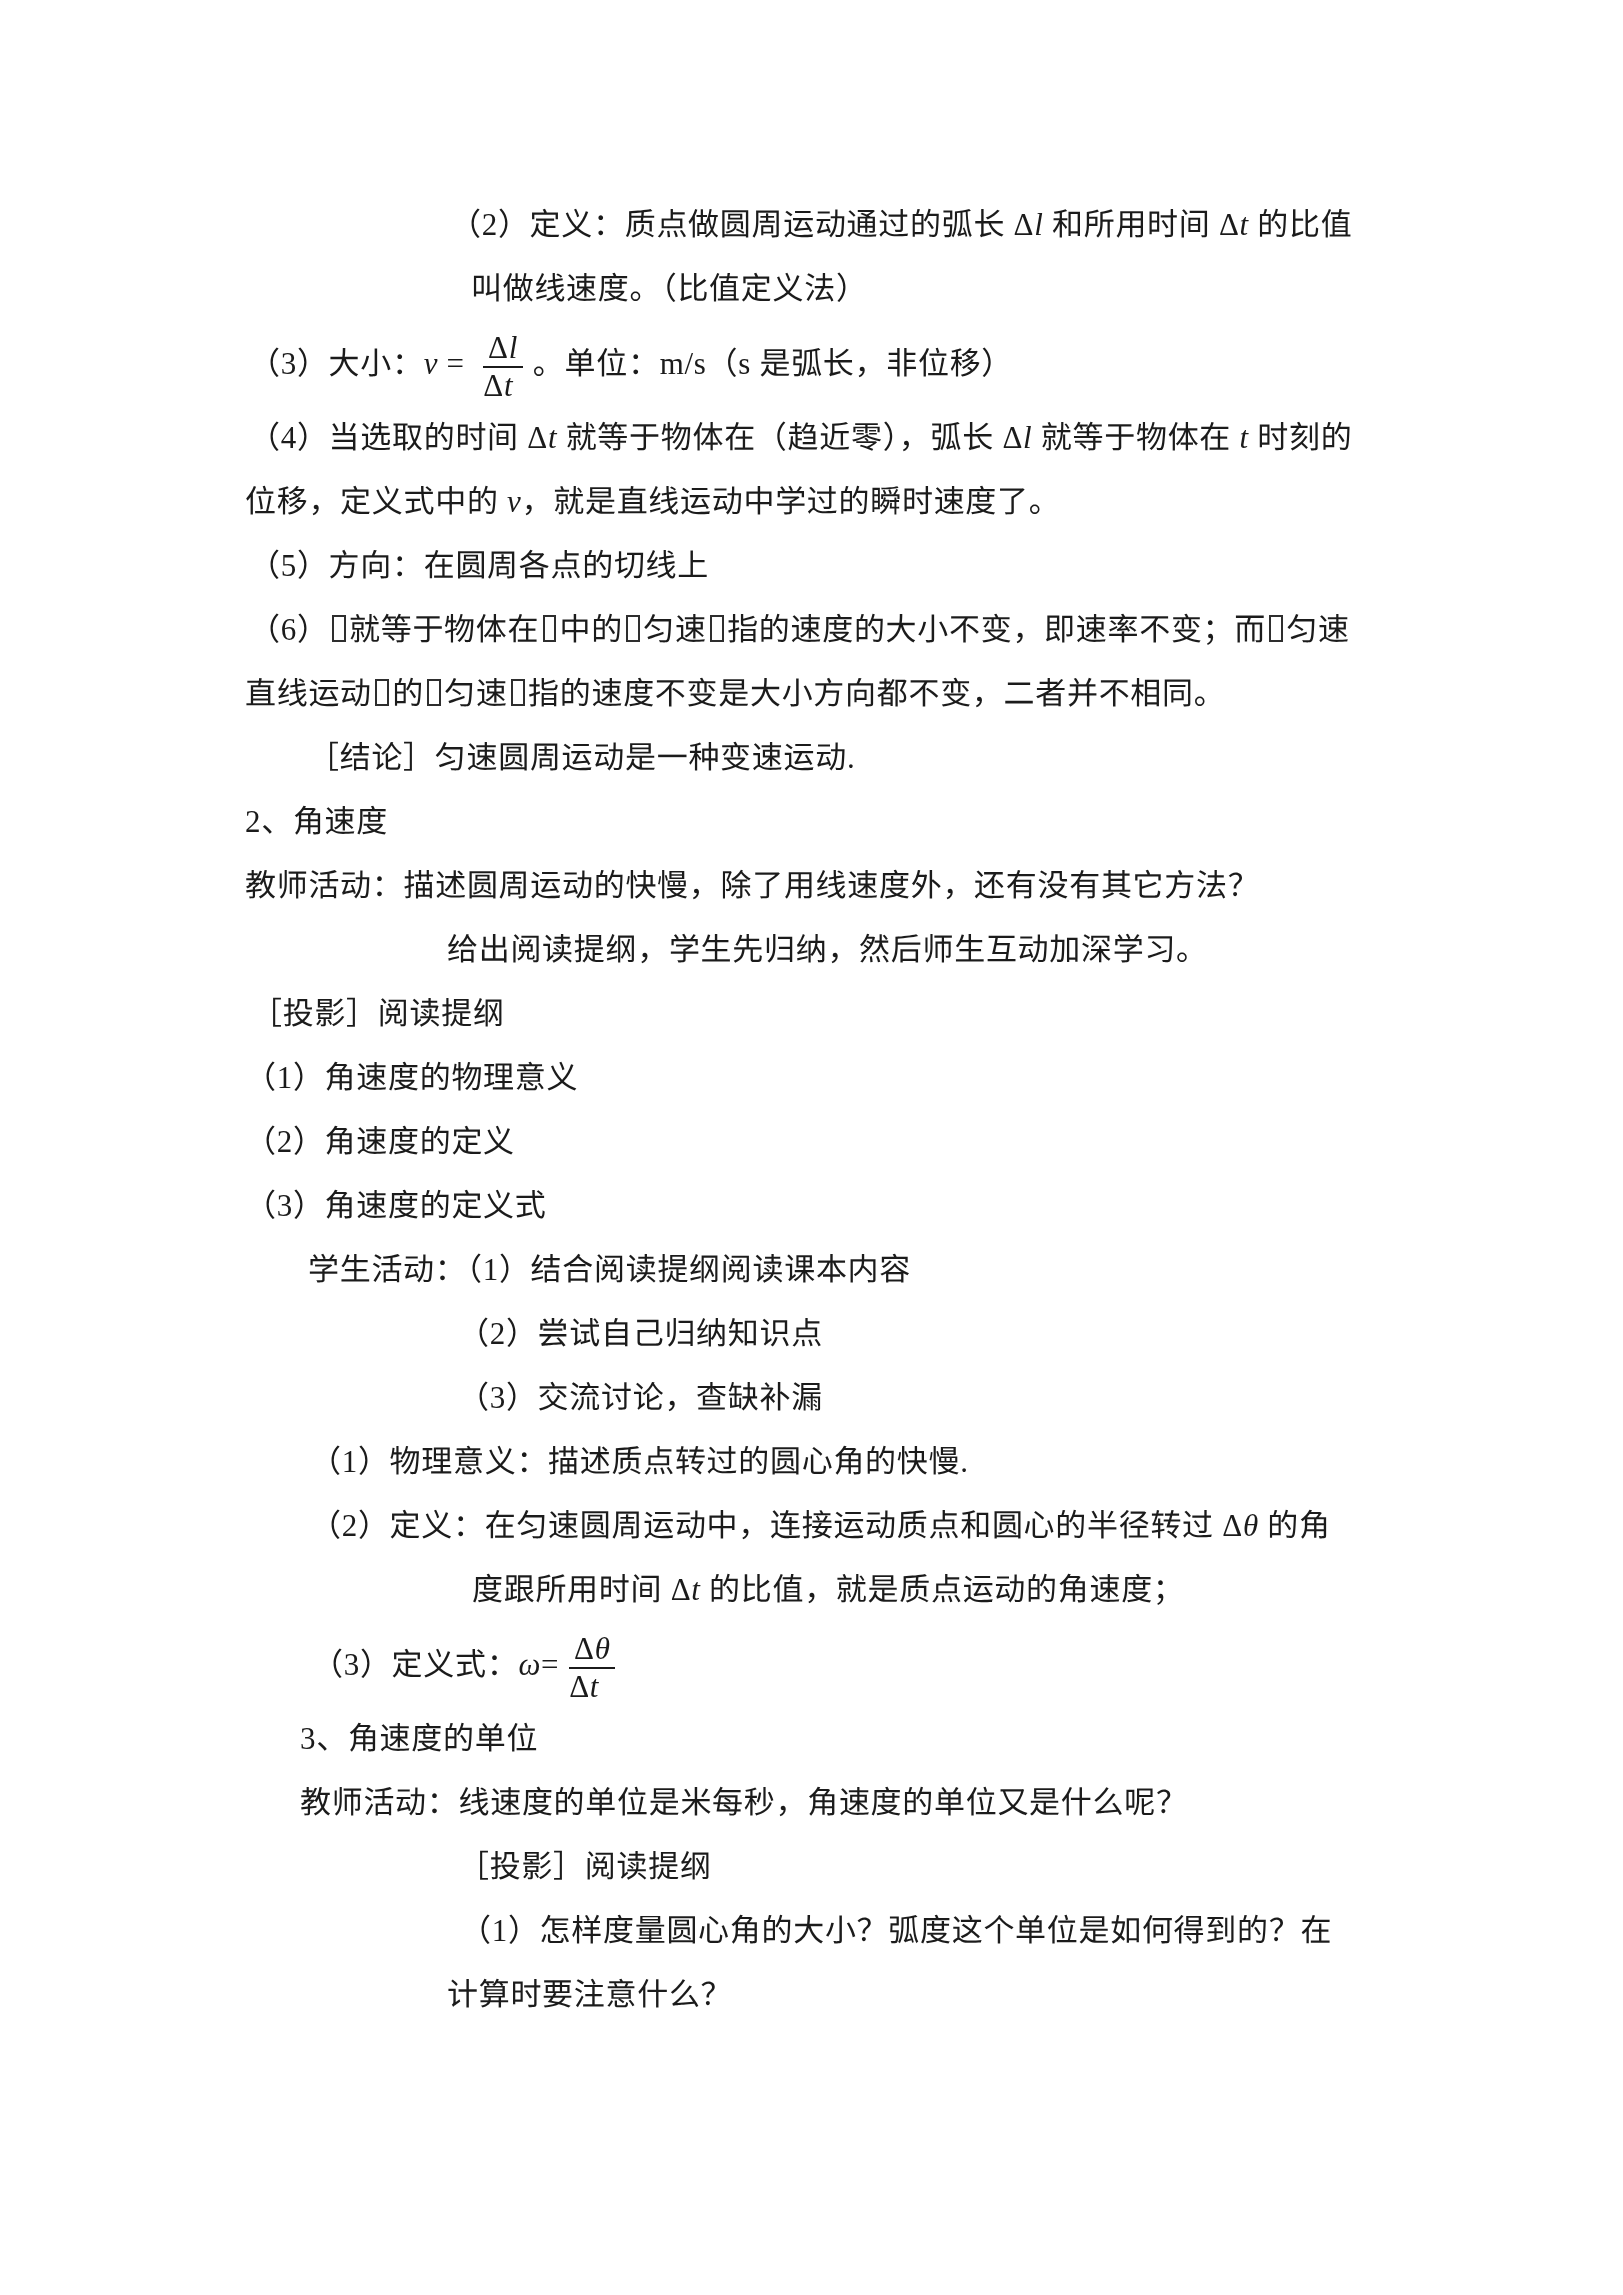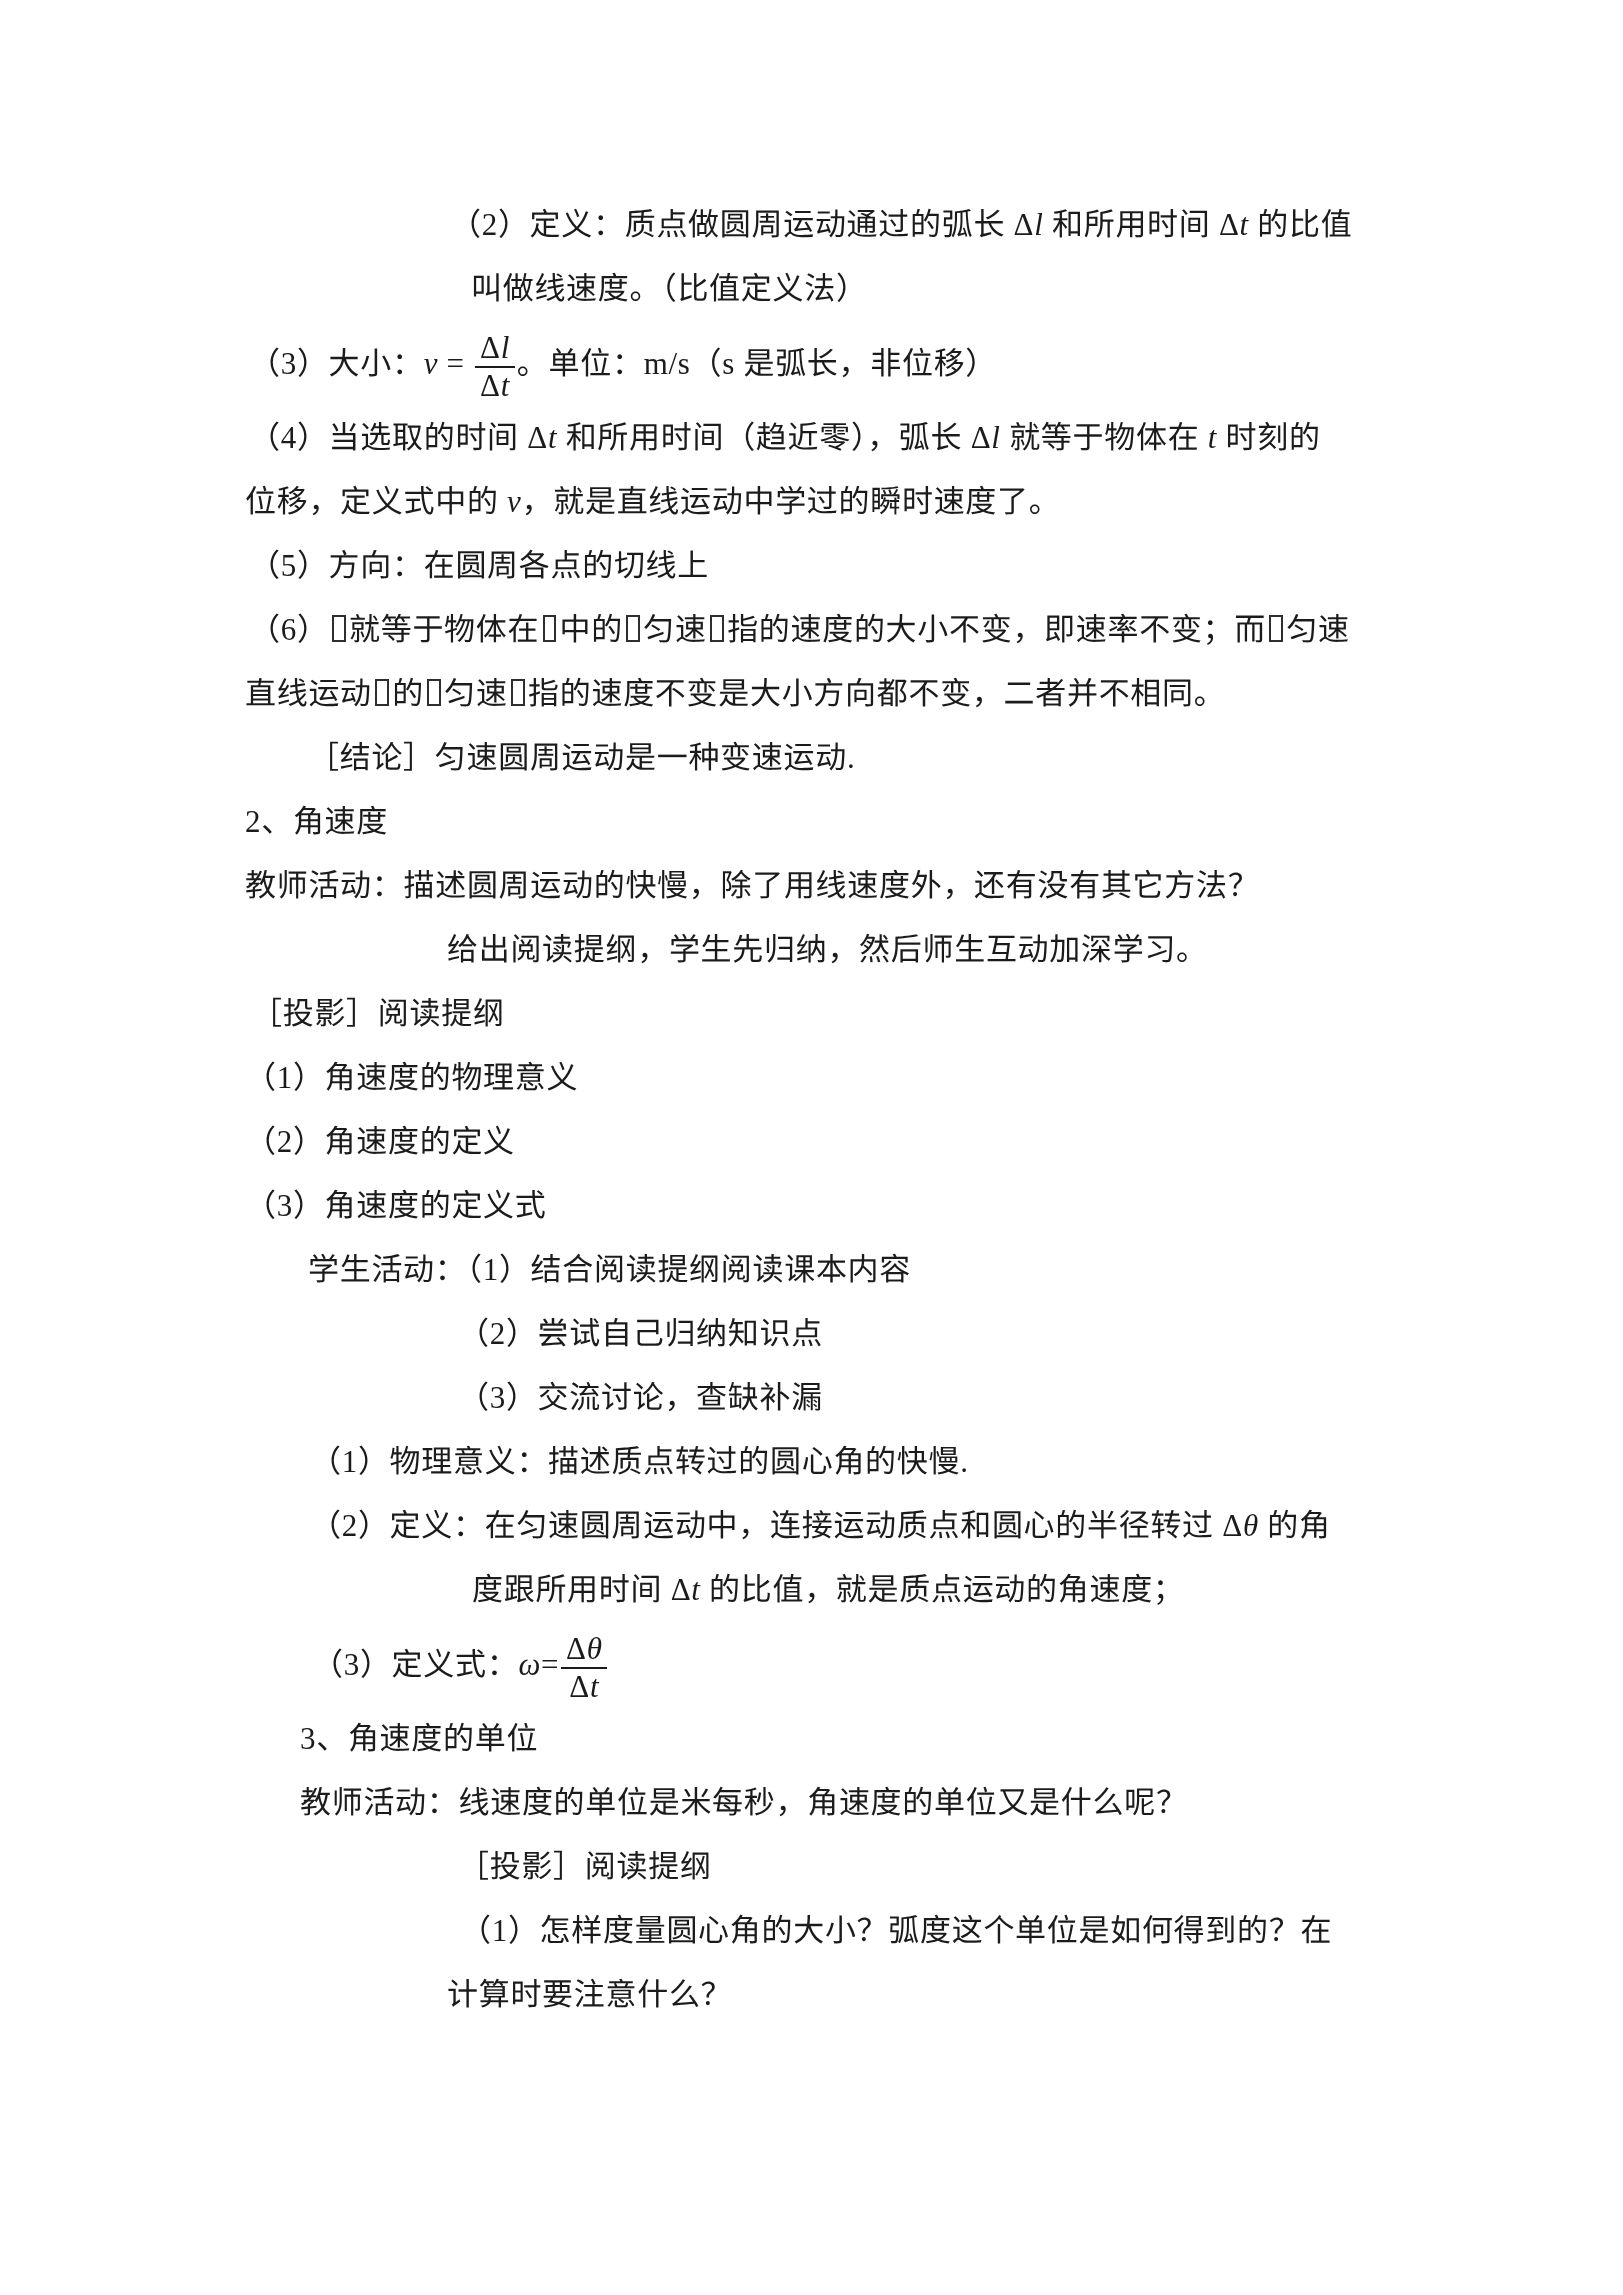--- a/index.html
+++ b/index.html
@@ -32,23 +32,23 @@
   .line.formula {
     height: 85px;
     line-height: 85px;
   }
   .seg-c { font-family: "Liberation Serif", "DejaVu Serif", serif; }
   .seg-u { font-family: "Liberation Serif", "DejaVu Serif", serif; }
   .seg-i { font-family: "Liberation Serif", "DejaVu Serif", serif; font-style: italic; }
   .frac {
     display: inline-flex;
     flex-direction: column;
-    align-items: center;
+    align-items: flex-start;
     vertical-align: middle;
-    margin: 0 2px;
+    margin: 0 10px;
     line-height: 1.04;
   }
   .frac .num {
     display: inline-block;
     border-bottom: 2.7px solid #1b1b1b;
     padding: 0 4.8px 2px 4.8px;
   }
   .frac .den {
     display: inline-block;
     padding-top: 2px;
@@ -66,21 +66,21 @@
 </head>
 <body>
 
 <div class="page" id="doc-page">
     <div class="line" style="padding-left: 450px;"><span class="seg-c">（2）定义：质点做圆周运动通过的弧长 </span><span class="seg-u">Δ</span><span class="seg-i">l</span><span class="seg-c"> 和所用时间 </span><span class="seg-u">Δ</span><span class="seg-i">t</span><span class="seg-c"> 的比值</span></div>
     <div class="line" style="padding-left: 447px; margin-left: 24px;"><span class="seg-c">叫做线速度。（比值定义法）</span></div>
     <div class="line formula" style="padding-left: 249px;"><span class="seg-c">（3）大小：</span><span class="seg-i">v</span><span class="seg-u"> = </span><span class="frac">
         <span class="num"><span class="seg-u">Δ</span><span class="seg-i">l</span></span>
         <span class="den"><span class="seg-u">Δ</span><span class="seg-i">t</span></span>
       </span><span class="seg-c">。单位：</span><span class="seg-u">m/s</span><span class="seg-c">（</span><span class="seg-u">s</span><span class="seg-c"> 是弧长，非位移）</span></div>
-    <div class="line" style="padding-left: 249px;"><span class="seg-c">（4）当选取的时间 </span><span class="seg-u">Δ</span><span class="seg-i">t</span><span class="seg-c"> 和所用时间（趋近零），弧长 </span><span class="seg-u">Δ</span><span class="seg-i">l</span><span class="seg-c"> 就等于物体在 </span><span class="seg-i">t</span><span class="seg-c"> 时刻的</span></div>
+    <div class="line" style="padding-left: 249px;"><span class="seg-c">（4）当选取的时间 </span><span class="seg-u">Δ</span><span class="seg-i">t</span><span class="seg-c"> 就等于物体在（趋近零），弧长 </span><span class="seg-u">Δ</span><span class="seg-i">l</span><span class="seg-c"> 就等于物体在 </span><span class="seg-i">t</span><span class="seg-c"> 时刻的</span></div>
     <div class="line" style="padding-left: 245px;"><span class="seg-c">位移，定义式中的 </span><span class="seg-i">v</span><span class="seg-c">，就是直线运动中学过的瞬时速度了。</span></div>
     <div class="line" style="padding-left: 249px;"><span class="seg-c">（5）方向：在圆周各点的切线上</span></div>
     <div class="line" style="padding-left: 249px;"><span class="seg-c">（6）</span><span class="gbox"></span><span class="seg-c">就等于物体在</span><span class="gbox"></span><span class="seg-c">中的</span><span class="gbox"></span><span class="seg-c">匀速</span><span class="gbox"></span><span class="seg-c">指的速度的大小不变，即速率不变；而</span><span class="gbox"></span><span class="seg-c">匀速</span></div>
     <div class="line" style="padding-left: 245px;"><span class="seg-c">直线运动</span><span class="gbox"></span><span class="seg-c">的</span><span class="gbox"></span><span class="seg-c">匀速</span><span class="gbox"></span><span class="seg-c">指的速度不变是大小方向都不变，二者并不相同。</span></div>
     <div class="line" style="padding-left: 308px;"><span class="seg-c">［结论］匀速圆周运动是一种变速运动.</span></div>
     <div class="line" style="padding-left: 245px;"><span class="seg-c">2、角速度</span></div>
     <div class="line" style="padding-left: 245px;"><span class="seg-c">教师活动：描述圆周运动的快慢，除了用线速度外，还有没有其它方法？</span></div>
     <div class="line" style="padding-left: 447px;"><span class="seg-c">给出阅读提纲，学生先归纳，然后师生互动加深学习。</span></div>
     <div class="line" style="padding-left: 251px;"><span class="seg-c">［投影］阅读提纲</span></div>
     <div class="line" style="padding-left: 245px;"><span class="seg-c">（1）角速度的物理意义</span></div>

